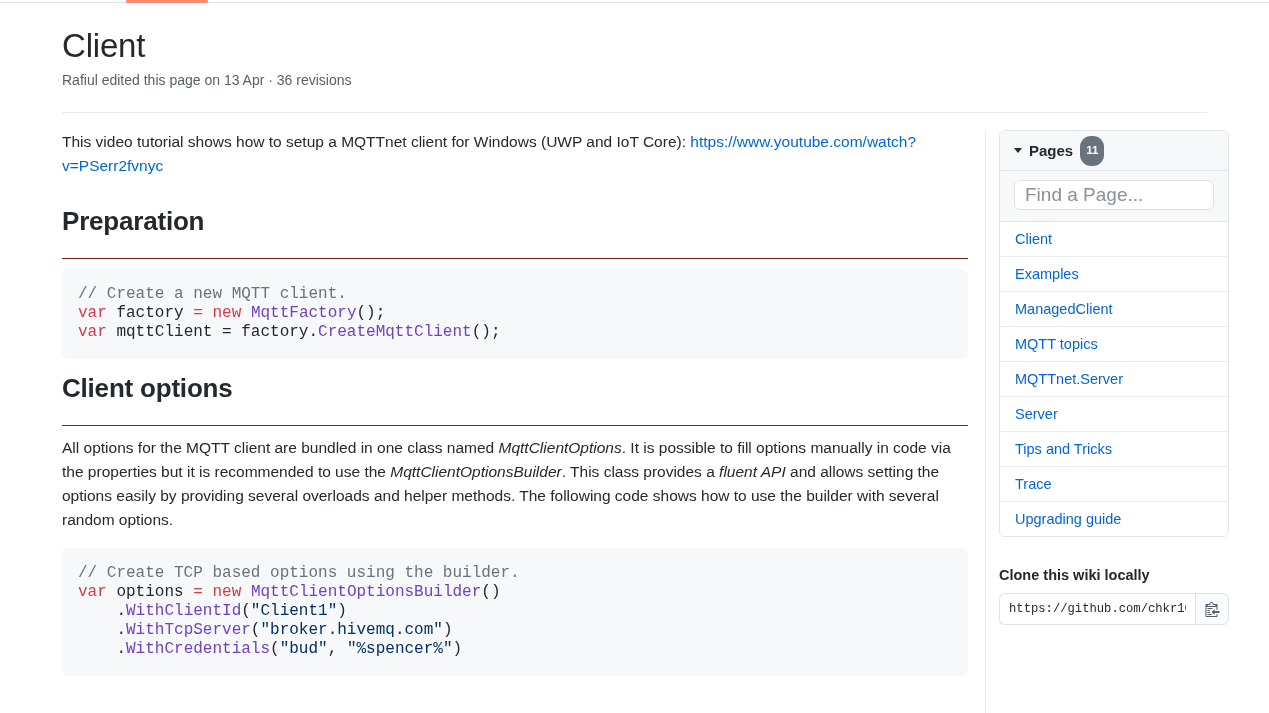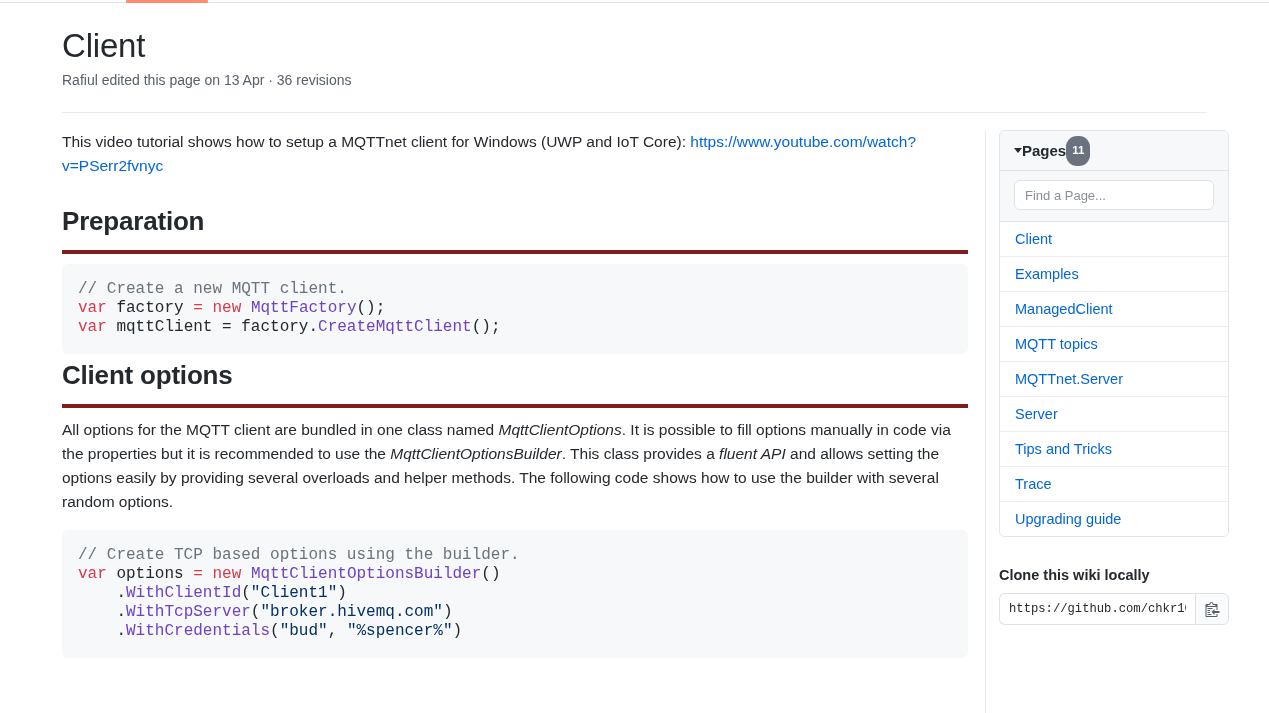--- a/index.html
+++ b/index.html
@@ -58,22 +58,22 @@
   p.body {
     font-size: 15.5px; line-height: 24px; color: #24292e;
     margin: 0 0 16px 0;
   }
   p.body.intro { margin-bottom: 26px; }
   a.link { color: #0366d6; text-decoration: none; }
   em { font-style: italic; }
 
   h2.section {
     font-size: 26px; font-weight: 700; line-height: 34px;
-    margin: 4px 0 10px 0; padding-bottom: 12px;
-    border-bottom: 4px solid #7f1d1d;
+    margin: 12px 0 10px 0; padding-bottom: 20px;
+    border-bottom: 1px solid #7f1d1d;
     color: #24292e; letter-spacing: -0.2px;
   }
   .sec-gap-1 { margin-top: 14px; }
   .sec-gap-2 { margin-top: 34px; }
 
   pre.code {
     background: #f6f8fa;
     border-radius: 6px;
     padding: 16px;
     margin: 0;
@@ -96,21 +96,21 @@
   #pages-panel {
     border: 1px solid #e1e4e8;
     border-radius: 6px;
     background: #ffffff;
     overflow: hidden;
   }
   #pages-header {
     background: #f6f8fa;
     border-bottom: 1px solid #e1e4e8;
     padding: 10px 14px;
-    display: flex; align-items: center; 
+    display: flex; align-items: center; gap: 7px;
     height: 40px;
   }
   .chevron-down {
     width: 0; height: 0;
     border-left: 4.5px solid transparent;
     border-right: 4.5px solid transparent;
     border-top: 5px solid #24292e;
     display: inline-block;
   }
   #pages-label {
@@ -127,21 +127,21 @@
     background: #f6f8fa;
     border-bottom: 1px solid #e1e4e8;
     padding: 9px 14px 11px 14px;
   }
   #pages-search {
     width: 100%; height: 30px;
     border: 1px solid #dfe2e5; border-radius: 6px;
     background: #ffffff;
     padding: 8px 10px;
     font-family: "Liberation Sans", sans-serif;
-    font-size: 13px; color: #24292e;
+    font-size: 19px; color: #24292e;
     outline: none;
   }
   #pages-search::placeholder { color: #8a9099; }
 
   .page-row {
     display: block;
     padding: 7px 15px;
     border-bottom: 1px solid #eaecef;
     font-size: 14.5px; line-height: 20px;
     color: #0366d6; text-decoration: none;

